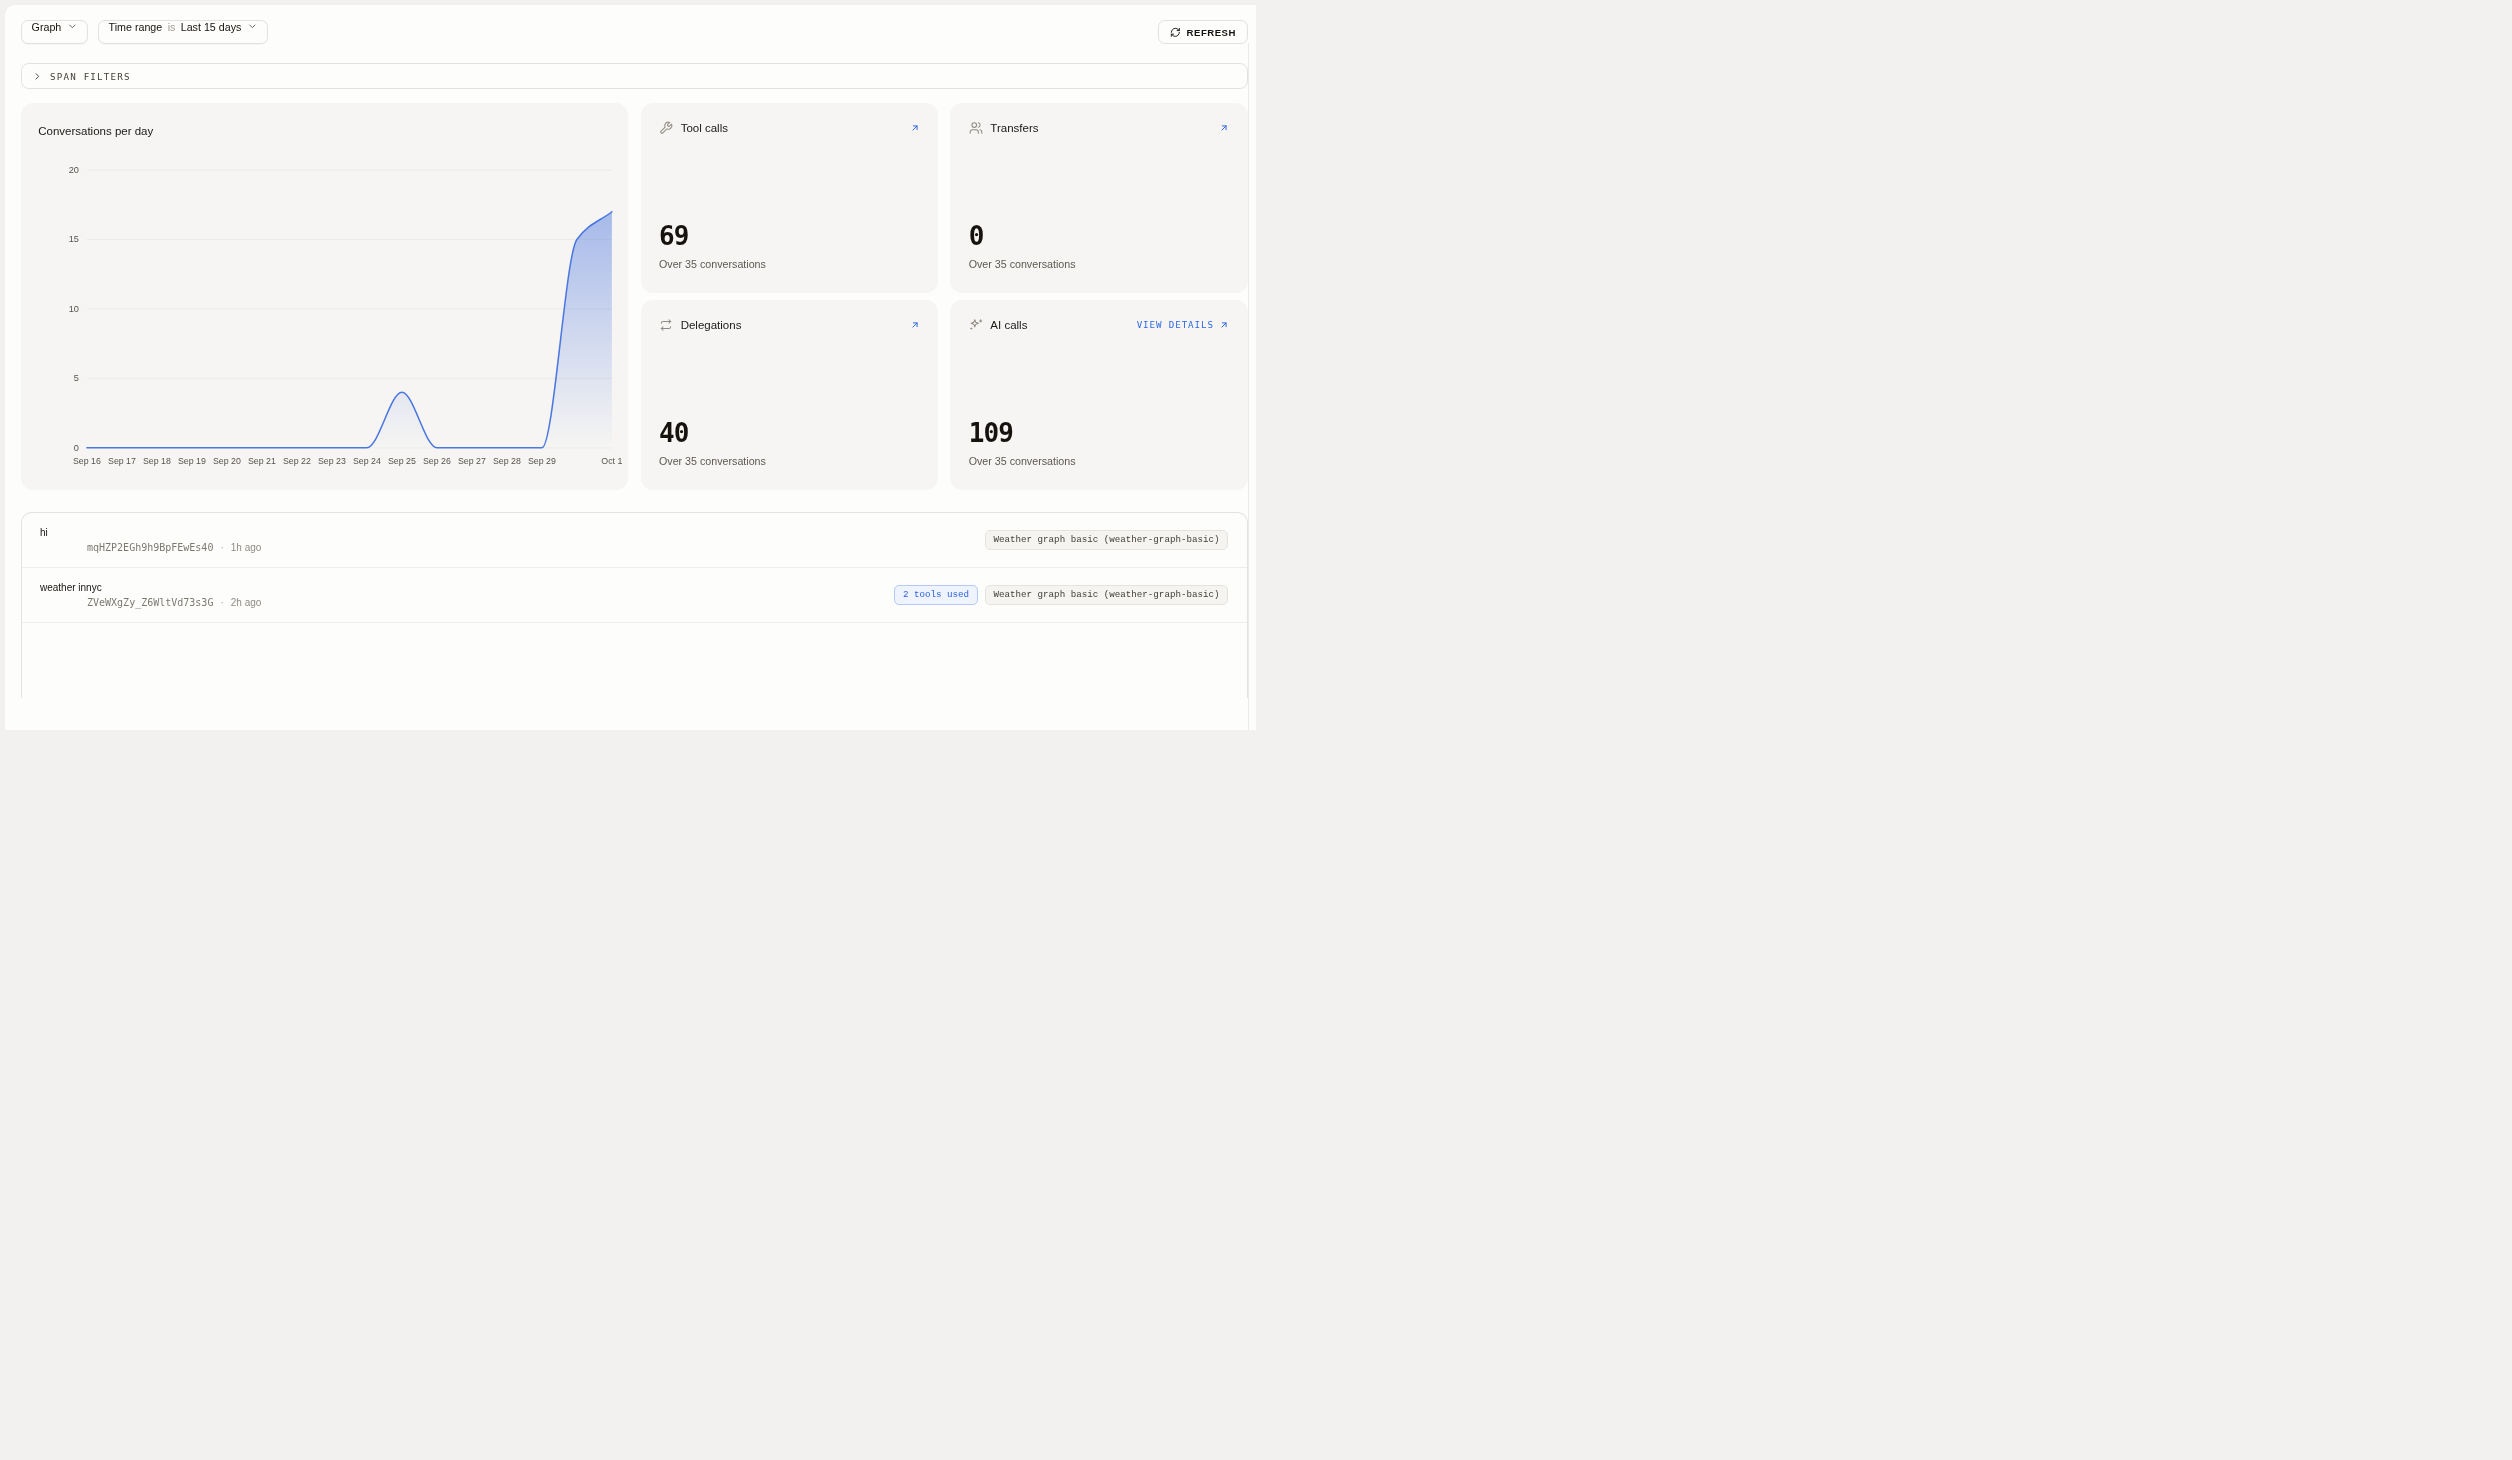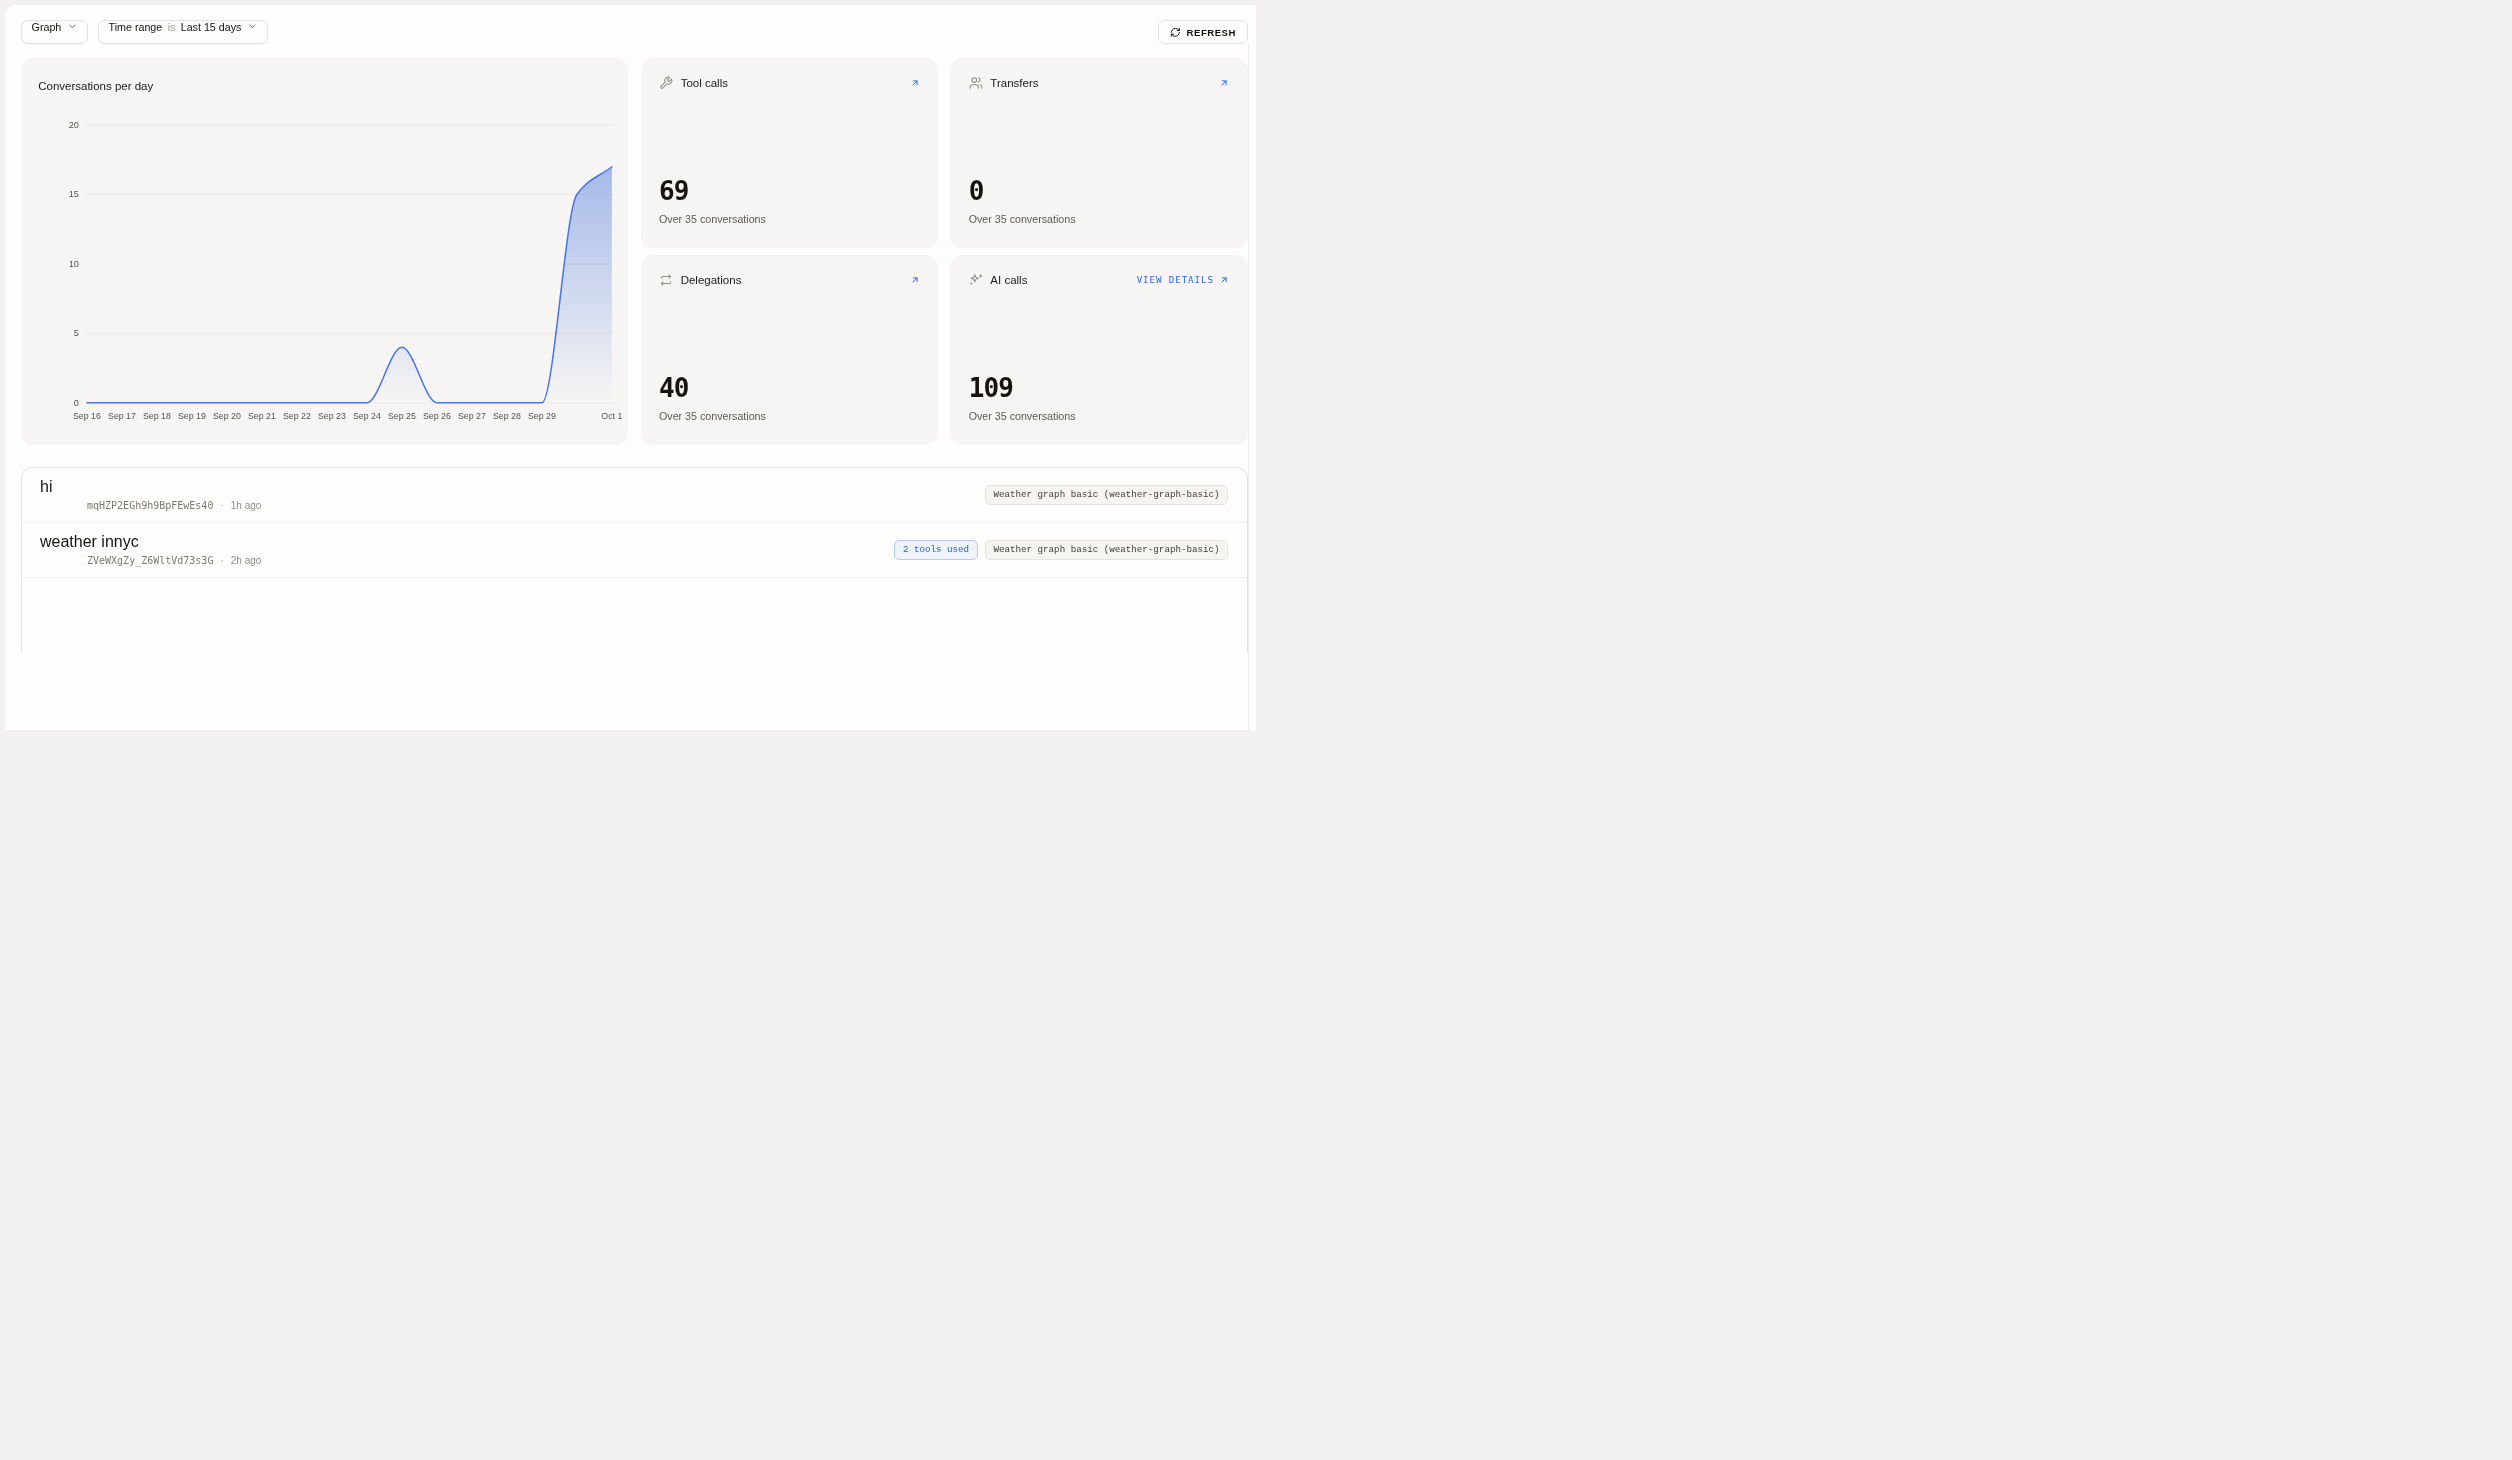--- a/index.html
+++ b/index.html
@@ -44,21 +44,21 @@
   
   .recent{margin-top:21.5px;border:0.8px solid #e5e3df;border-bottom:none;border-radius:10.7px 10.7px 0 0;background:#fdfdfc;height:185px;overflow:hidden;}
   .recent-head{height:69px;display:flex;align-items:center;gap:9.2px;padding:0 18.4px;}
   .recent-head .icon{color:#7a766f;display:flex;}
   .recent-title{font-size:12.3px;font-weight:600;color:#16130f;}
   .count-badge{font-size:9.6px;color:#44403b;background:#f5f4f1;border:0.8px solid #e5e3df;border-radius:6.1px;padding:2.3px 6.1px;line-height:1.2;}
   .search{margin-left:auto;width:344px;height:25px;border:0.8px solid #e3e1dd;border-radius:7.7px;background:#fff;display:flex;align-items:center;gap:7px;padding:0 9.2px;color:#8f8b84;}
   .search input{border:none;outline:none;flex:1;font-size:11px;color:#16130f;background:transparent;font-family:inherit;}
   .search input::placeholder{color:#8f8b84;}
   .row{height:54px;border-bottom:0.8px solid #f0eeea;display:flex;align-items:center;justify-content:space-between;padding:0 18.4px;cursor:pointer;}
-  .row-title{font-size:16px;font-weight:500;color:#16130f;}
+  .row-title{font-size:10px;font-weight:500;color:#16130f;}
   .row-meta{display:flex;align-items:center;gap:7px;margin-top:3.8px;padding-left:47px;}
   .row-id{font-family:"DejaVu Sans Mono",monospace;font-size:10px;color:#7d7971;}
   .row-dot{color:#a6a29b;font-size:10px;}
   .row-time{font-size:10px;color:#8f8b84;}
   .badges{display:flex;gap:7px;align-items:center;}
   .badge{font-family:Liberation Mono, monospace;font-size:9.2px;color:#44403b;background:#f5f4f1;border:0.8px solid #e5e3df;border-radius:5px;padding:3.1px 7.7px;white-space:nowrap;line-height:1.3;}
   .badge.blue{color:#2b61dd;background:#eef3fe;border-color:#b3c9f6;}
   .scroll-line{position:absolute;top:38px;bottom:0;right:7.7px;width:0.8px;background:#edebe8;}
 </style>
 </head>
@@ -94,20 +94,28 @@
               <path d="M3 12a9 9 0 0 1 9-9 9.75 9.75 0 0 1 6.74 2.74L21 8"></path>
               <path d="M21 3v5h-5"></path>
               <path d="M21 12a9 9 0 0 1-9 9 9.75 9.75 0 0 1-6.74-2.74L3 16"></path>
               <path d="M8 16H3v5"></path>
             </svg>
         </span>
         <span>REFRESH</span>
       </button>
     </div>
 
+    <div class="span-bar">
+      <span class="chev">
+        <svg width="10.7" height="10.7" viewBox="0 0 24 24" fill="none" stroke="#44403b" stroke-width="2" stroke-linecap="round" stroke-linejoin="round">
+            <path d="m9 6 6 6-6 6"></path>
+          </svg>
+      </span>
+      <span class="lbl">SPAN FILTERS</span>
+    </div>
 
     <div class="dash">
       <div class="chart-card">
         <div class="chart-title">Conversations per day</div>
         <svg class="chart" width="607" height="387" viewBox="0 0 791 505" id="chart-svg">
             <defs>
               <linearGradient id="areaGrad" x1="0" y1="0" x2="0" y2="1">
                 <stop offset="0%" stop-color="#567de0" stop-opacity="0.5"></stop>
                 <stop offset="100%" stop-color="#567de0" stop-opacity="0"></stop>
               </linearGradient>

